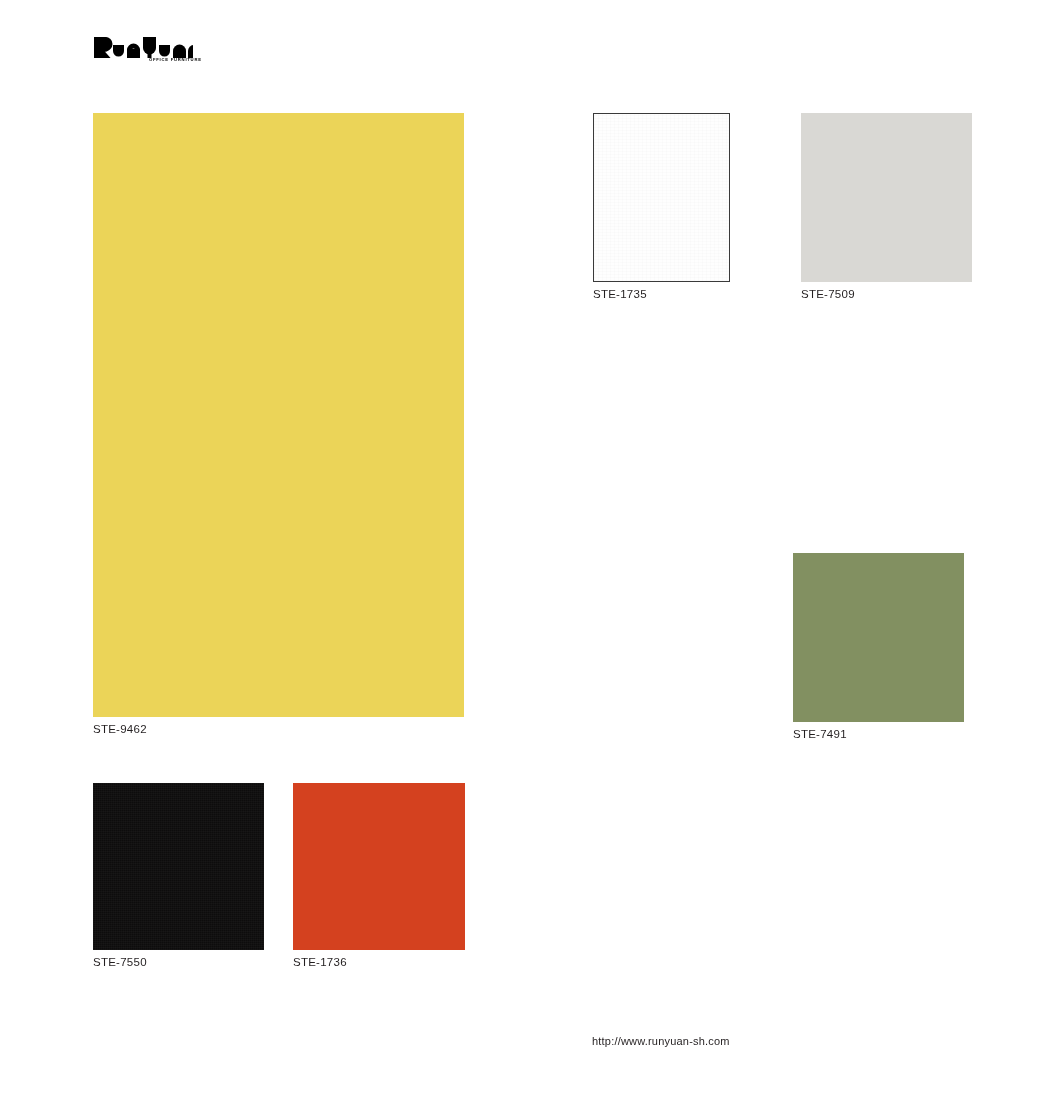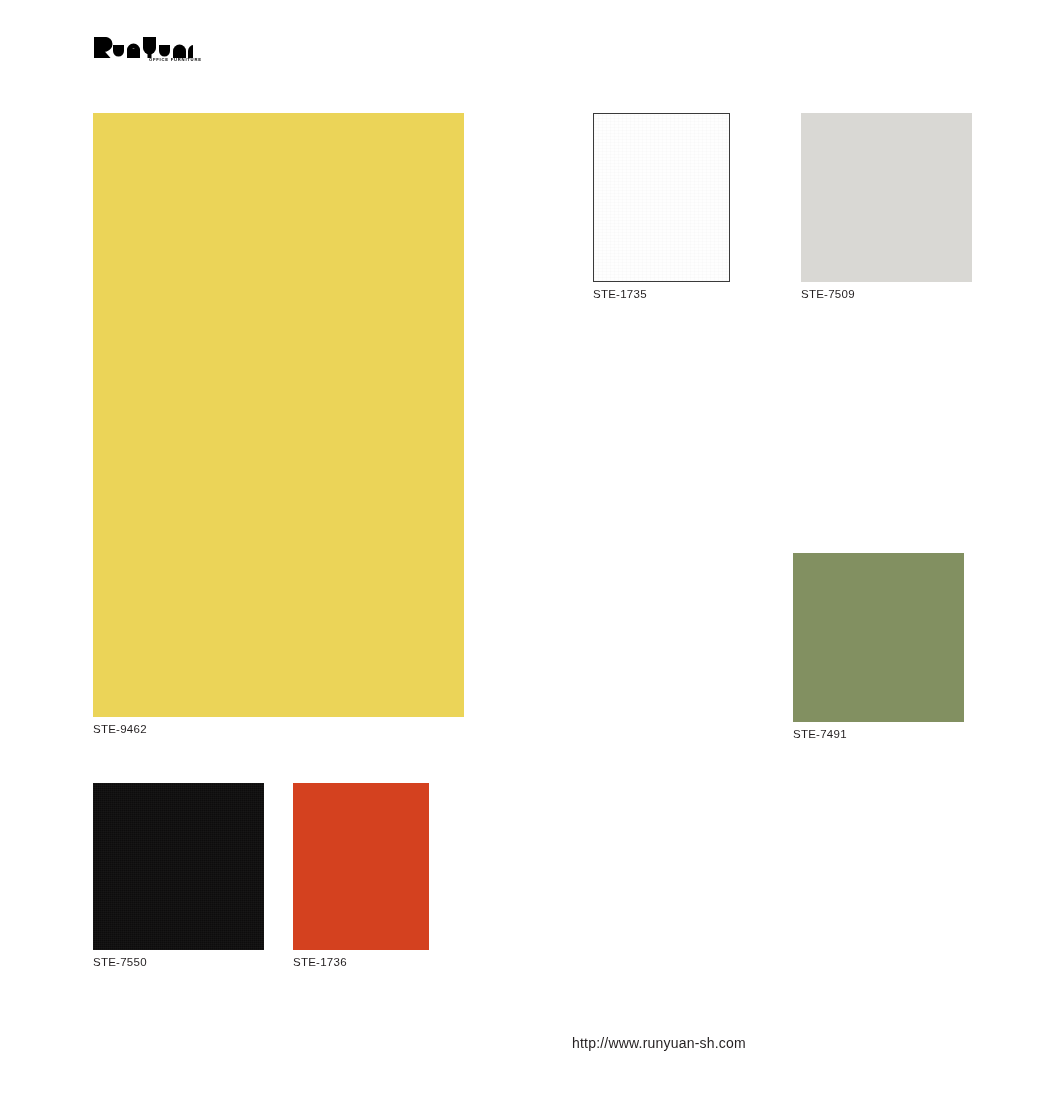--- a/index.html
+++ b/index.html
@@ -94,23 +94,23 @@
     inset: 0;
     pointer-events: none;
     background-image:
       repeating-linear-gradient(0deg, rgba(0,0,0,0.012) 0px, rgba(0,0,0,0.012) 1px, rgba(0,0,0,0) 1px, rgba(0,0,0,0) 3px),
       repeating-linear-gradient(90deg, rgba(0,0,0,0.010) 0px, rgba(0,0,0,0.010) 1px, rgba(0,0,0,0) 1px, rgba(0,0,0,0) 4px);
   }
 
   
   .footer-url {
     position: absolute;
-    left: 572px;
+    left: 592px;
     top: 1035px;
-    font-size: 14px;
+    font-size: 11px;
     color: #231f20;
     letter-spacing: 0.2px;
     white-space: nowrap;
   }
 </style>
 </head>
 <body>
 
 <div class="page">
 
@@ -159,20 +159,20 @@
   <div class="swatch" style="left:793px; top:553px; width:171px; height:169px;">
     <div class="chip" style="background:#829061;"></div>
     <div class="caption">STE-7491</div>
   </div>
 
   <div class="swatch" style="left:93px; top:783px; width:171px; height:167px;">
     <div class="chip tex-black" style="background:#0D0C0C;"></div>
     <div class="caption">STE-7550</div>
   </div>
 
-  <div class="swatch" style="left:293px; top:783px; width:136px; height:167px;">
+  <div class="swatch" style="left:293px; top:783px; width:172px; height:167px;">
     <div class="chip" style="background:#D4411F;"></div>
     <div class="caption">STE-1736</div>
   </div>
 
   <div class="footer-url">http://www.runyuan-sh.com</div>
 
 </div>
 
 </body></html>

